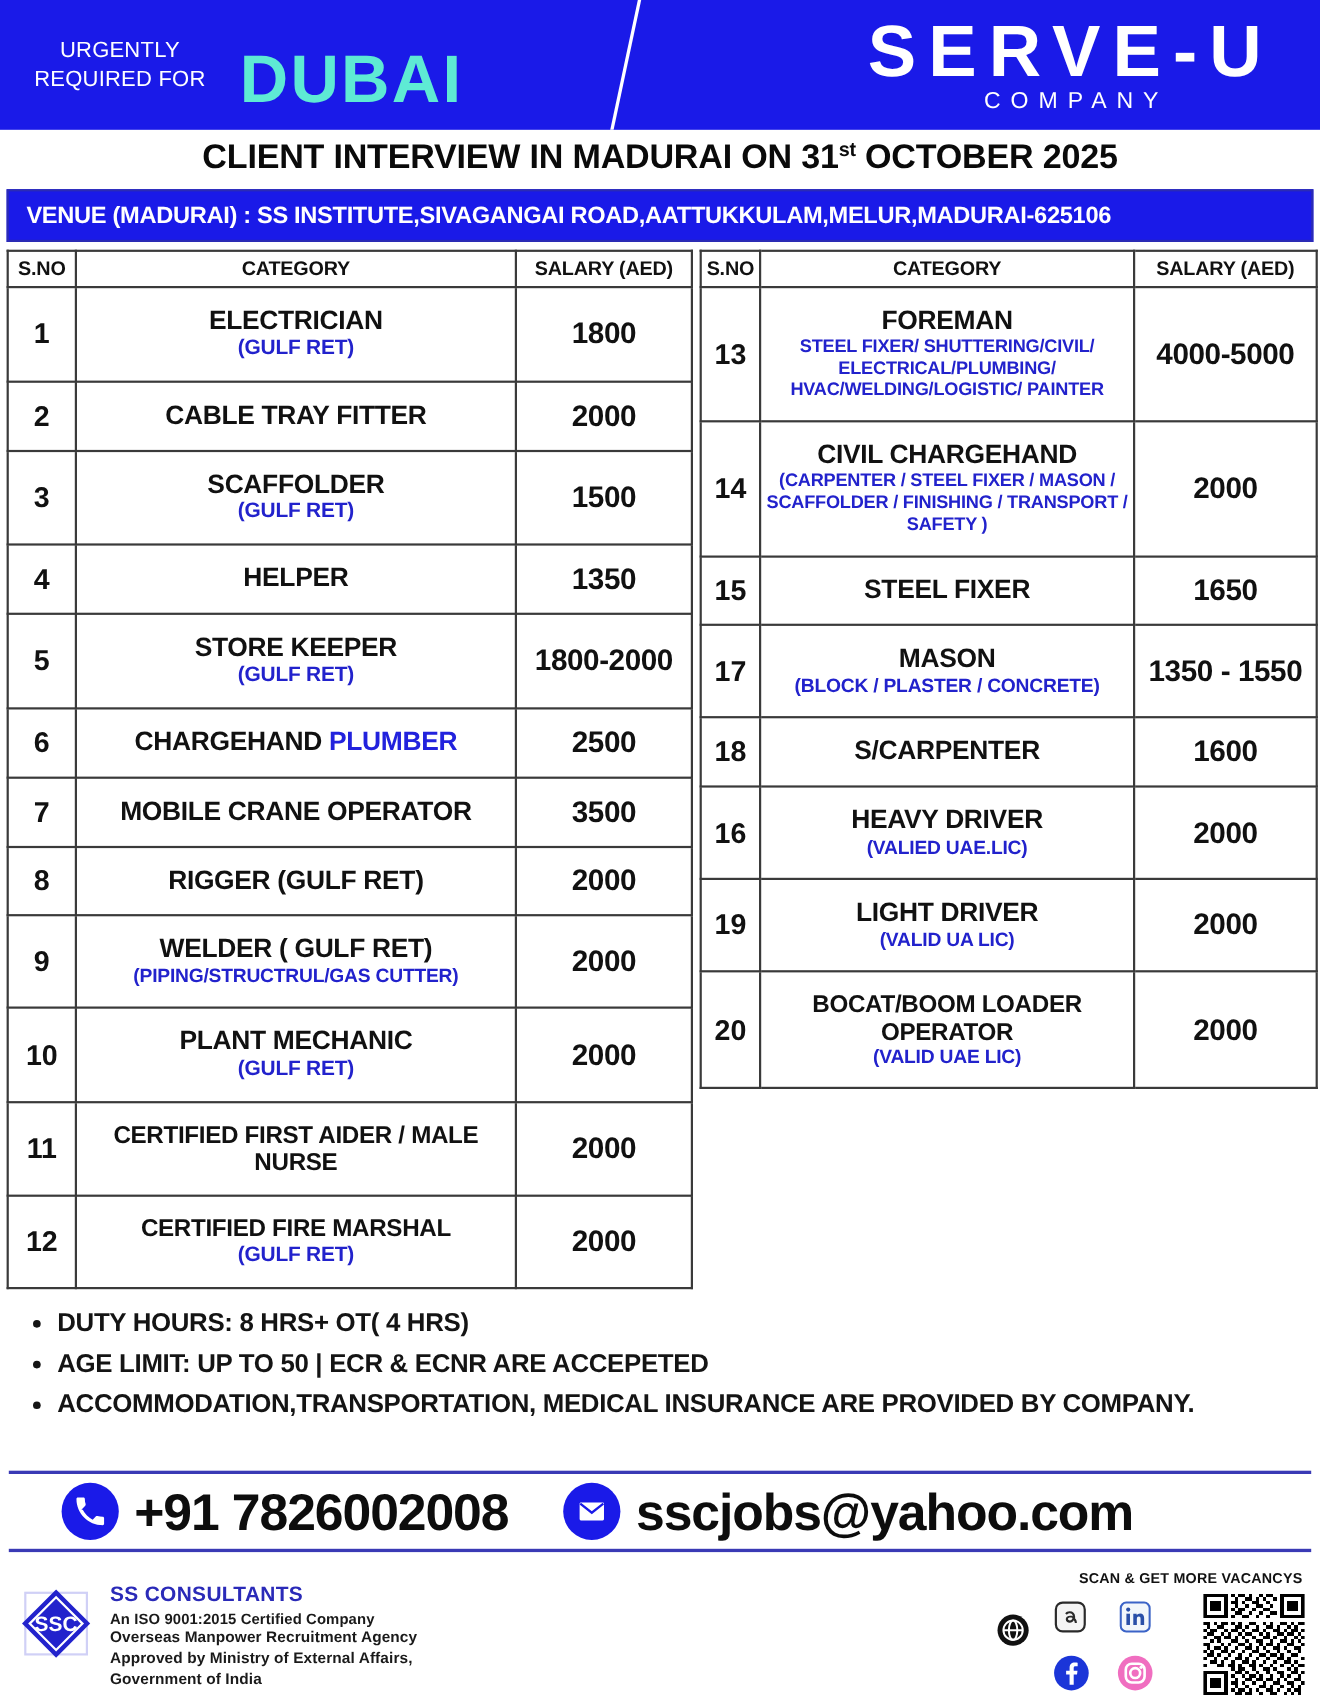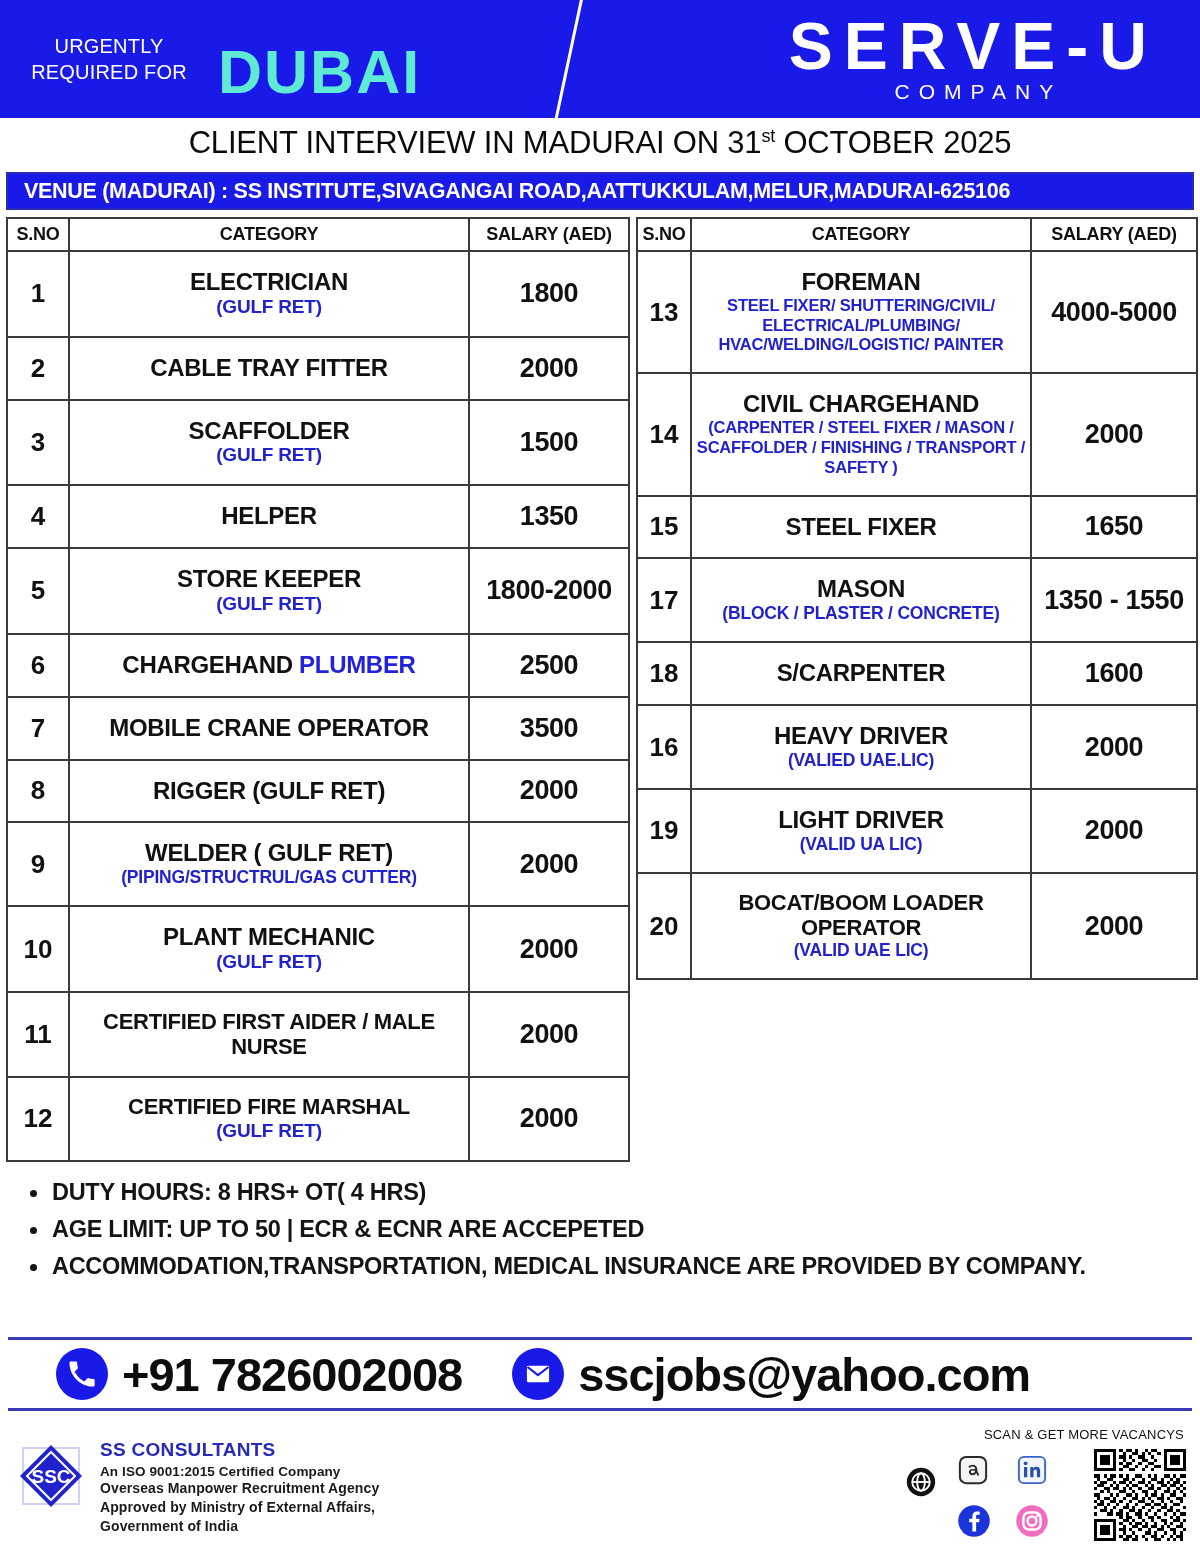--- a/index.html
+++ b/index.html
@@ -77,31 +77,31 @@
   
   .interview-bar {
     height: 50px;
     background: #ffffff;
     display: flex;
     align-items: center;
     justify-content: center;
   }
   .interview-bar .txt {
     font-size: 31px;
-    font-weight: normal;
+    font-weight: bold;
     color: #0a0a0a;
     letter-spacing: -.2px;
     white-space: nowrap;
   }
   .interview-bar sup { font-size: 18px; vertical-align: super; }
 
   
   .venue-bar {
     margin: 4px 6px 0 6px;
-    height: 38px;
+    height: 48px;
     background: #1a1ae8;
     border: 2px solid #2b2bb5;
     display: flex;
     align-items: center;
     padding-left: 16px;
   }
   .venue-bar .txt {
     color: #ffffff;
     font-size: 21.5px;
     font-weight: bold;
@@ -268,21 +268,21 @@
     font-size: 14px;
     font-weight: 600;
     line-height: 1.38;
     letter-spacing: .1px;
   }
   .scan-label {
     position: absolute;
     right: 16px;
     top: 2px;
     font-size: 13px;
-    font-weight: normal;
+    font-weight: bold;
     color: #111111;
     letter-spacing: .2px;
   }
   .social-cluster {
     position: absolute;
     right: 136px;
     top: 26px;
     width: 160px;
     height: 84px;
   }

